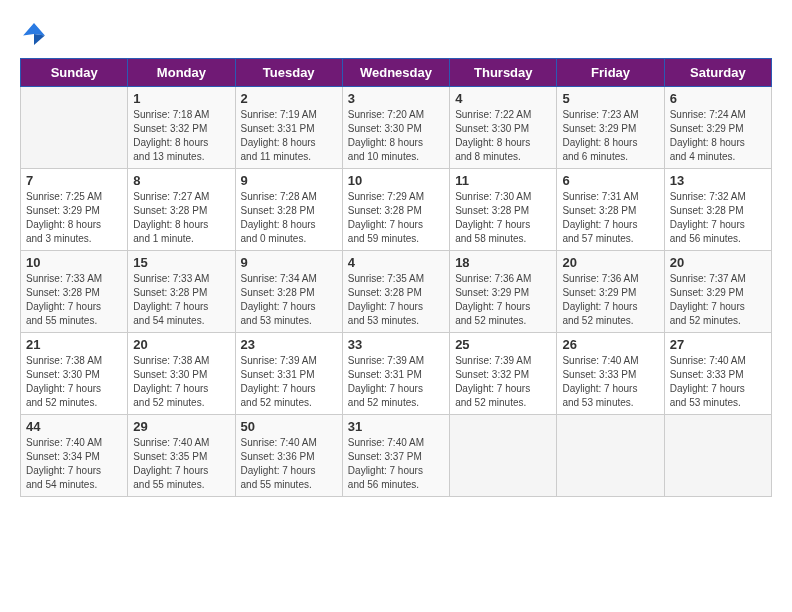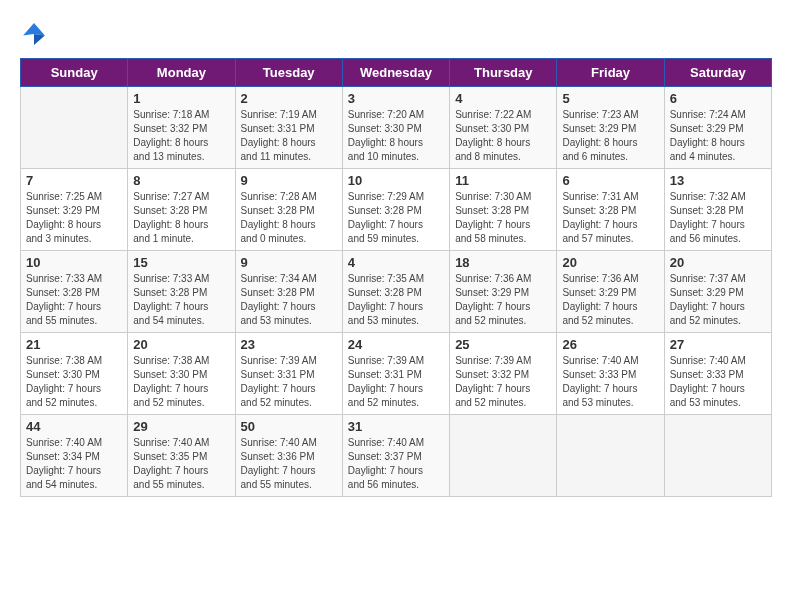--- a/index.html
+++ b/index.html
@@ -215,21 +215,21 @@
         </td>
         <td>
           <span class="day-number">20</span>
           <div class="day-info">Sunrise: 7:38 AM<br>Sunset: 3:30 PM<br>Daylight: 7 hours<br>and 52 minutes.</div>
         </td>
         <td>
           <span class="day-number">23</span>
           <div class="day-info">Sunrise: 7:39 AM<br>Sunset: 3:31 PM<br>Daylight: 7 hours<br>and 52 minutes.</div>
         </td>
         <td>
-          <span class="day-number">24</span>
+          <span class="day-number">33</span>
           <div class="day-info">Sunrise: 7:39 AM<br>Sunset: 3:31 PM<br>Daylight: 7 hours<br>and 52 minutes.</div>
         </td>
         <td>
           <span class="day-number">25</span>
           <div class="day-info">Sunrise: 7:39 AM<br>Sunset: 3:32 PM<br>Daylight: 7 hours<br>and 52 minutes.</div>
         </td>
         <td>
           <span class="day-number">26</span>
           <div class="day-info">Sunrise: 7:40 AM<br>Sunset: 3:33 PM<br>Daylight: 7 hours<br>and 53 minutes.</div>
         </td>

